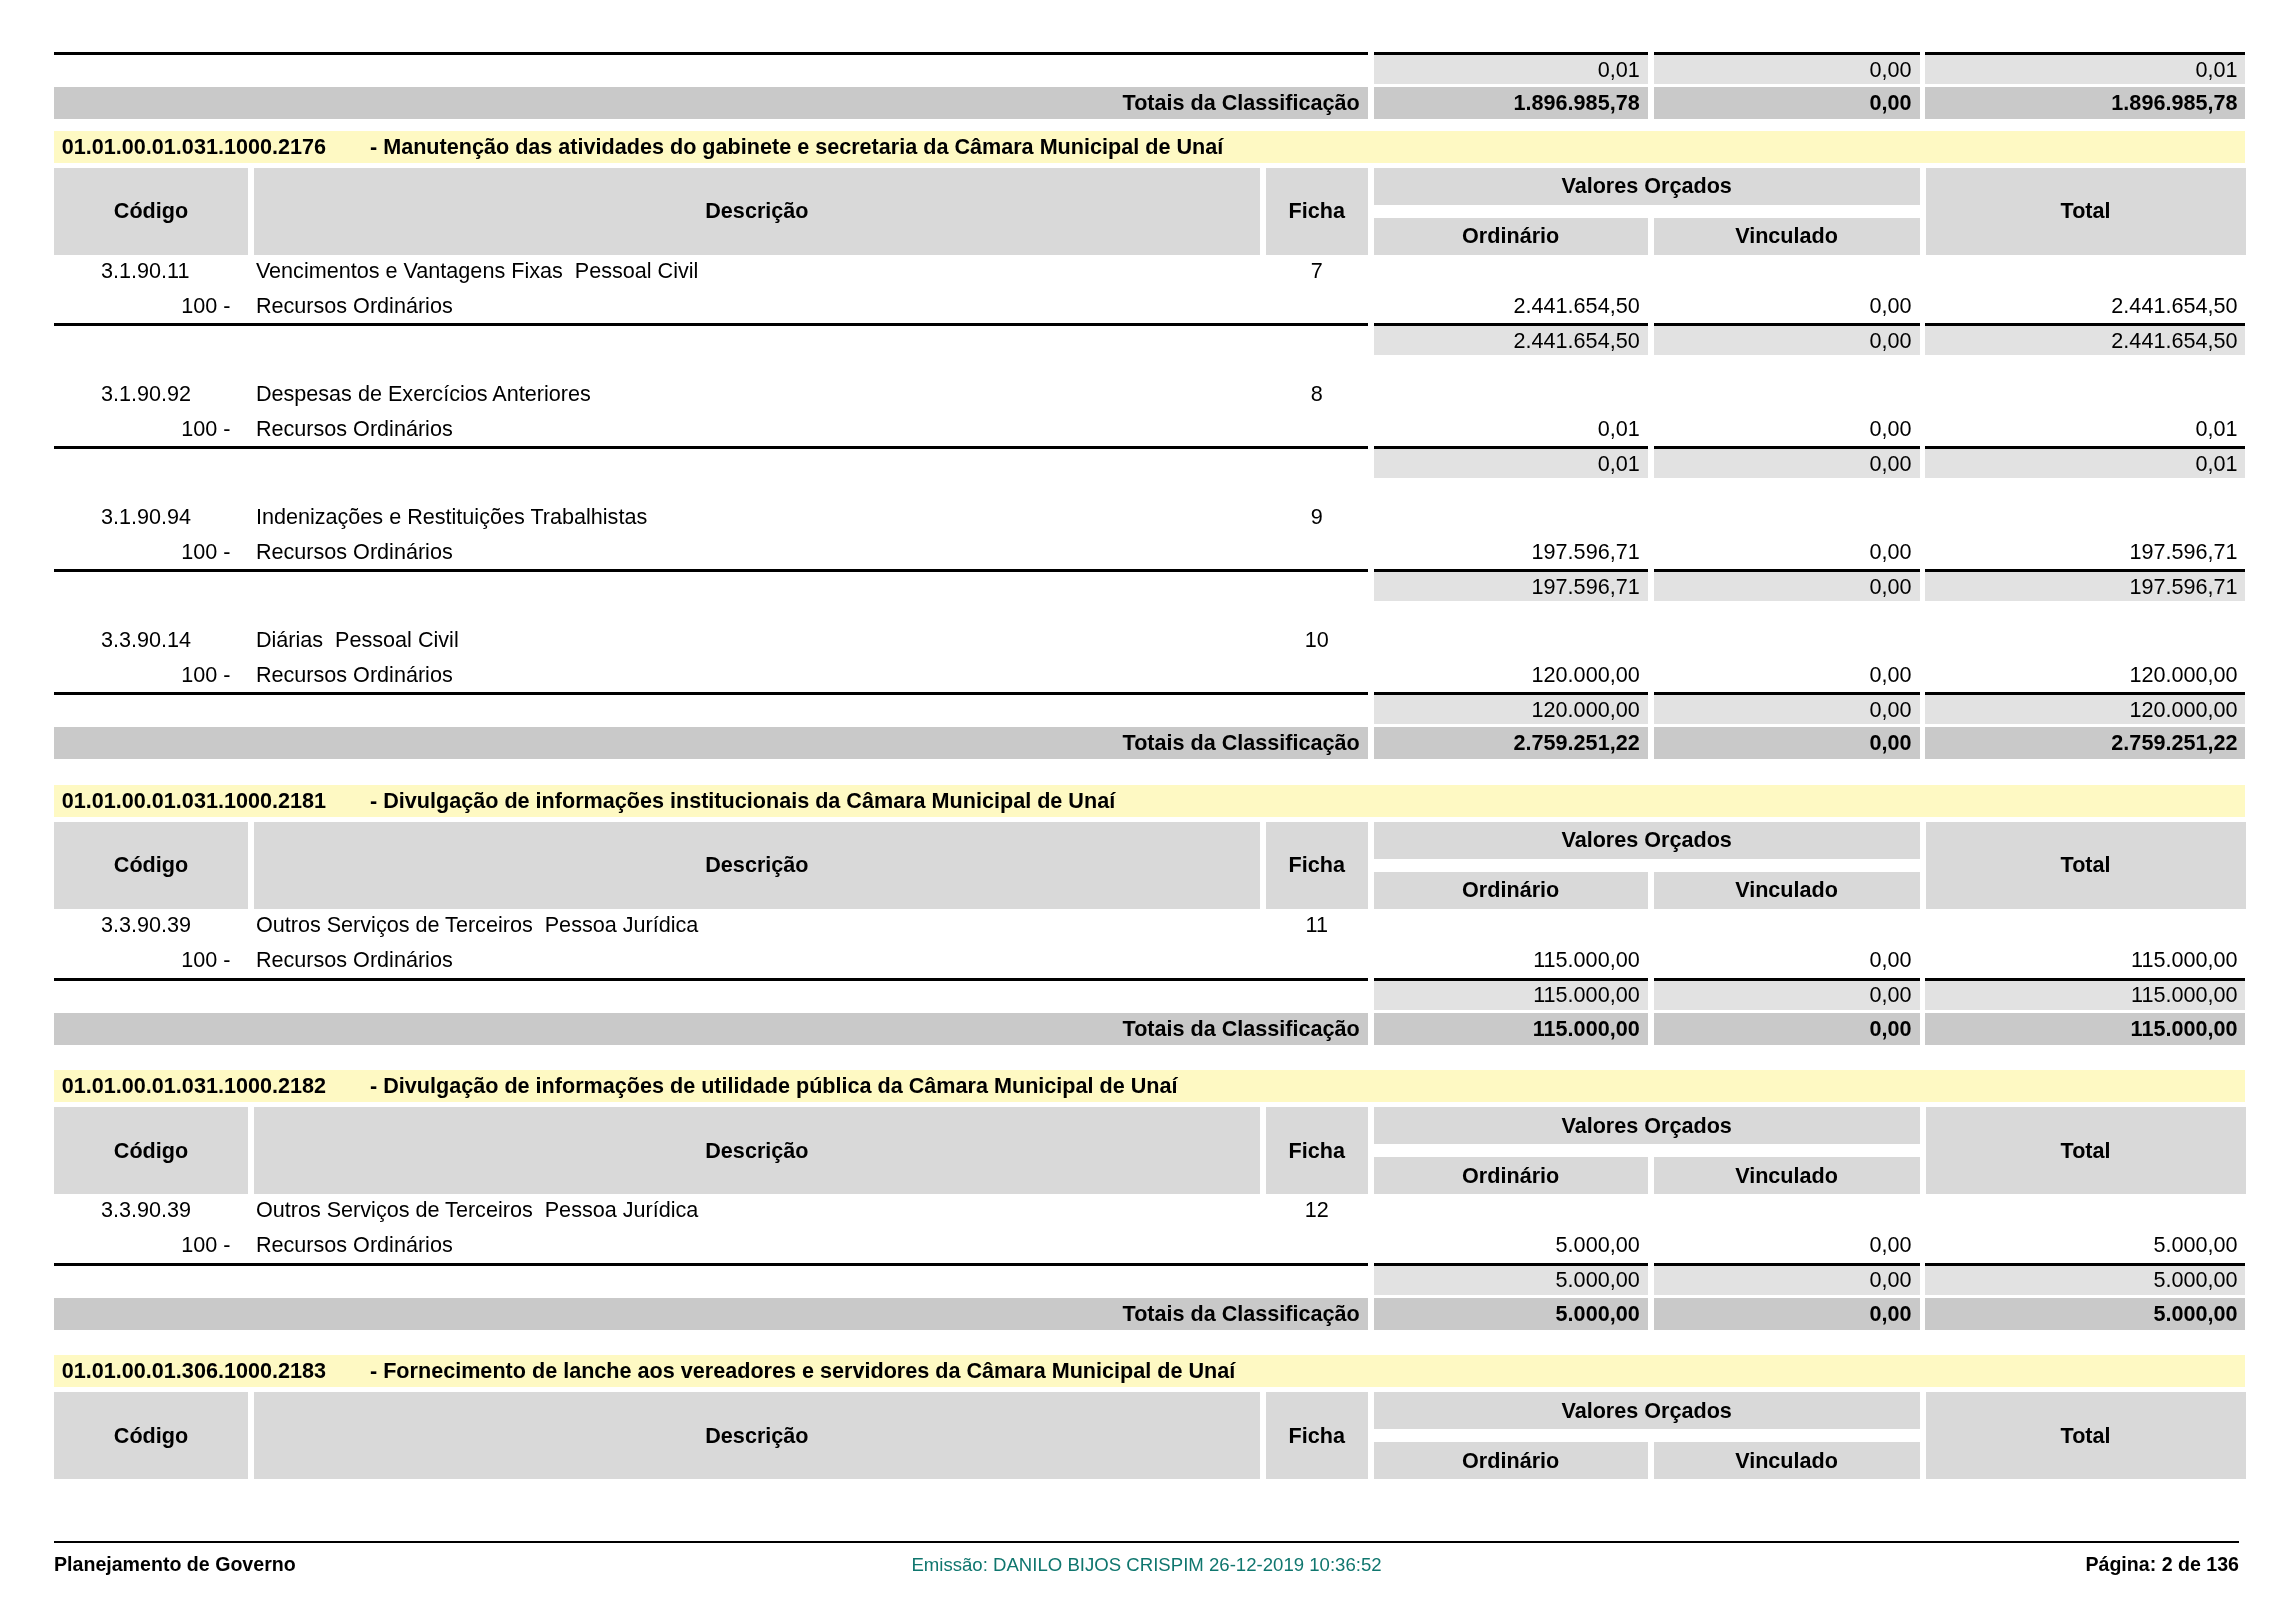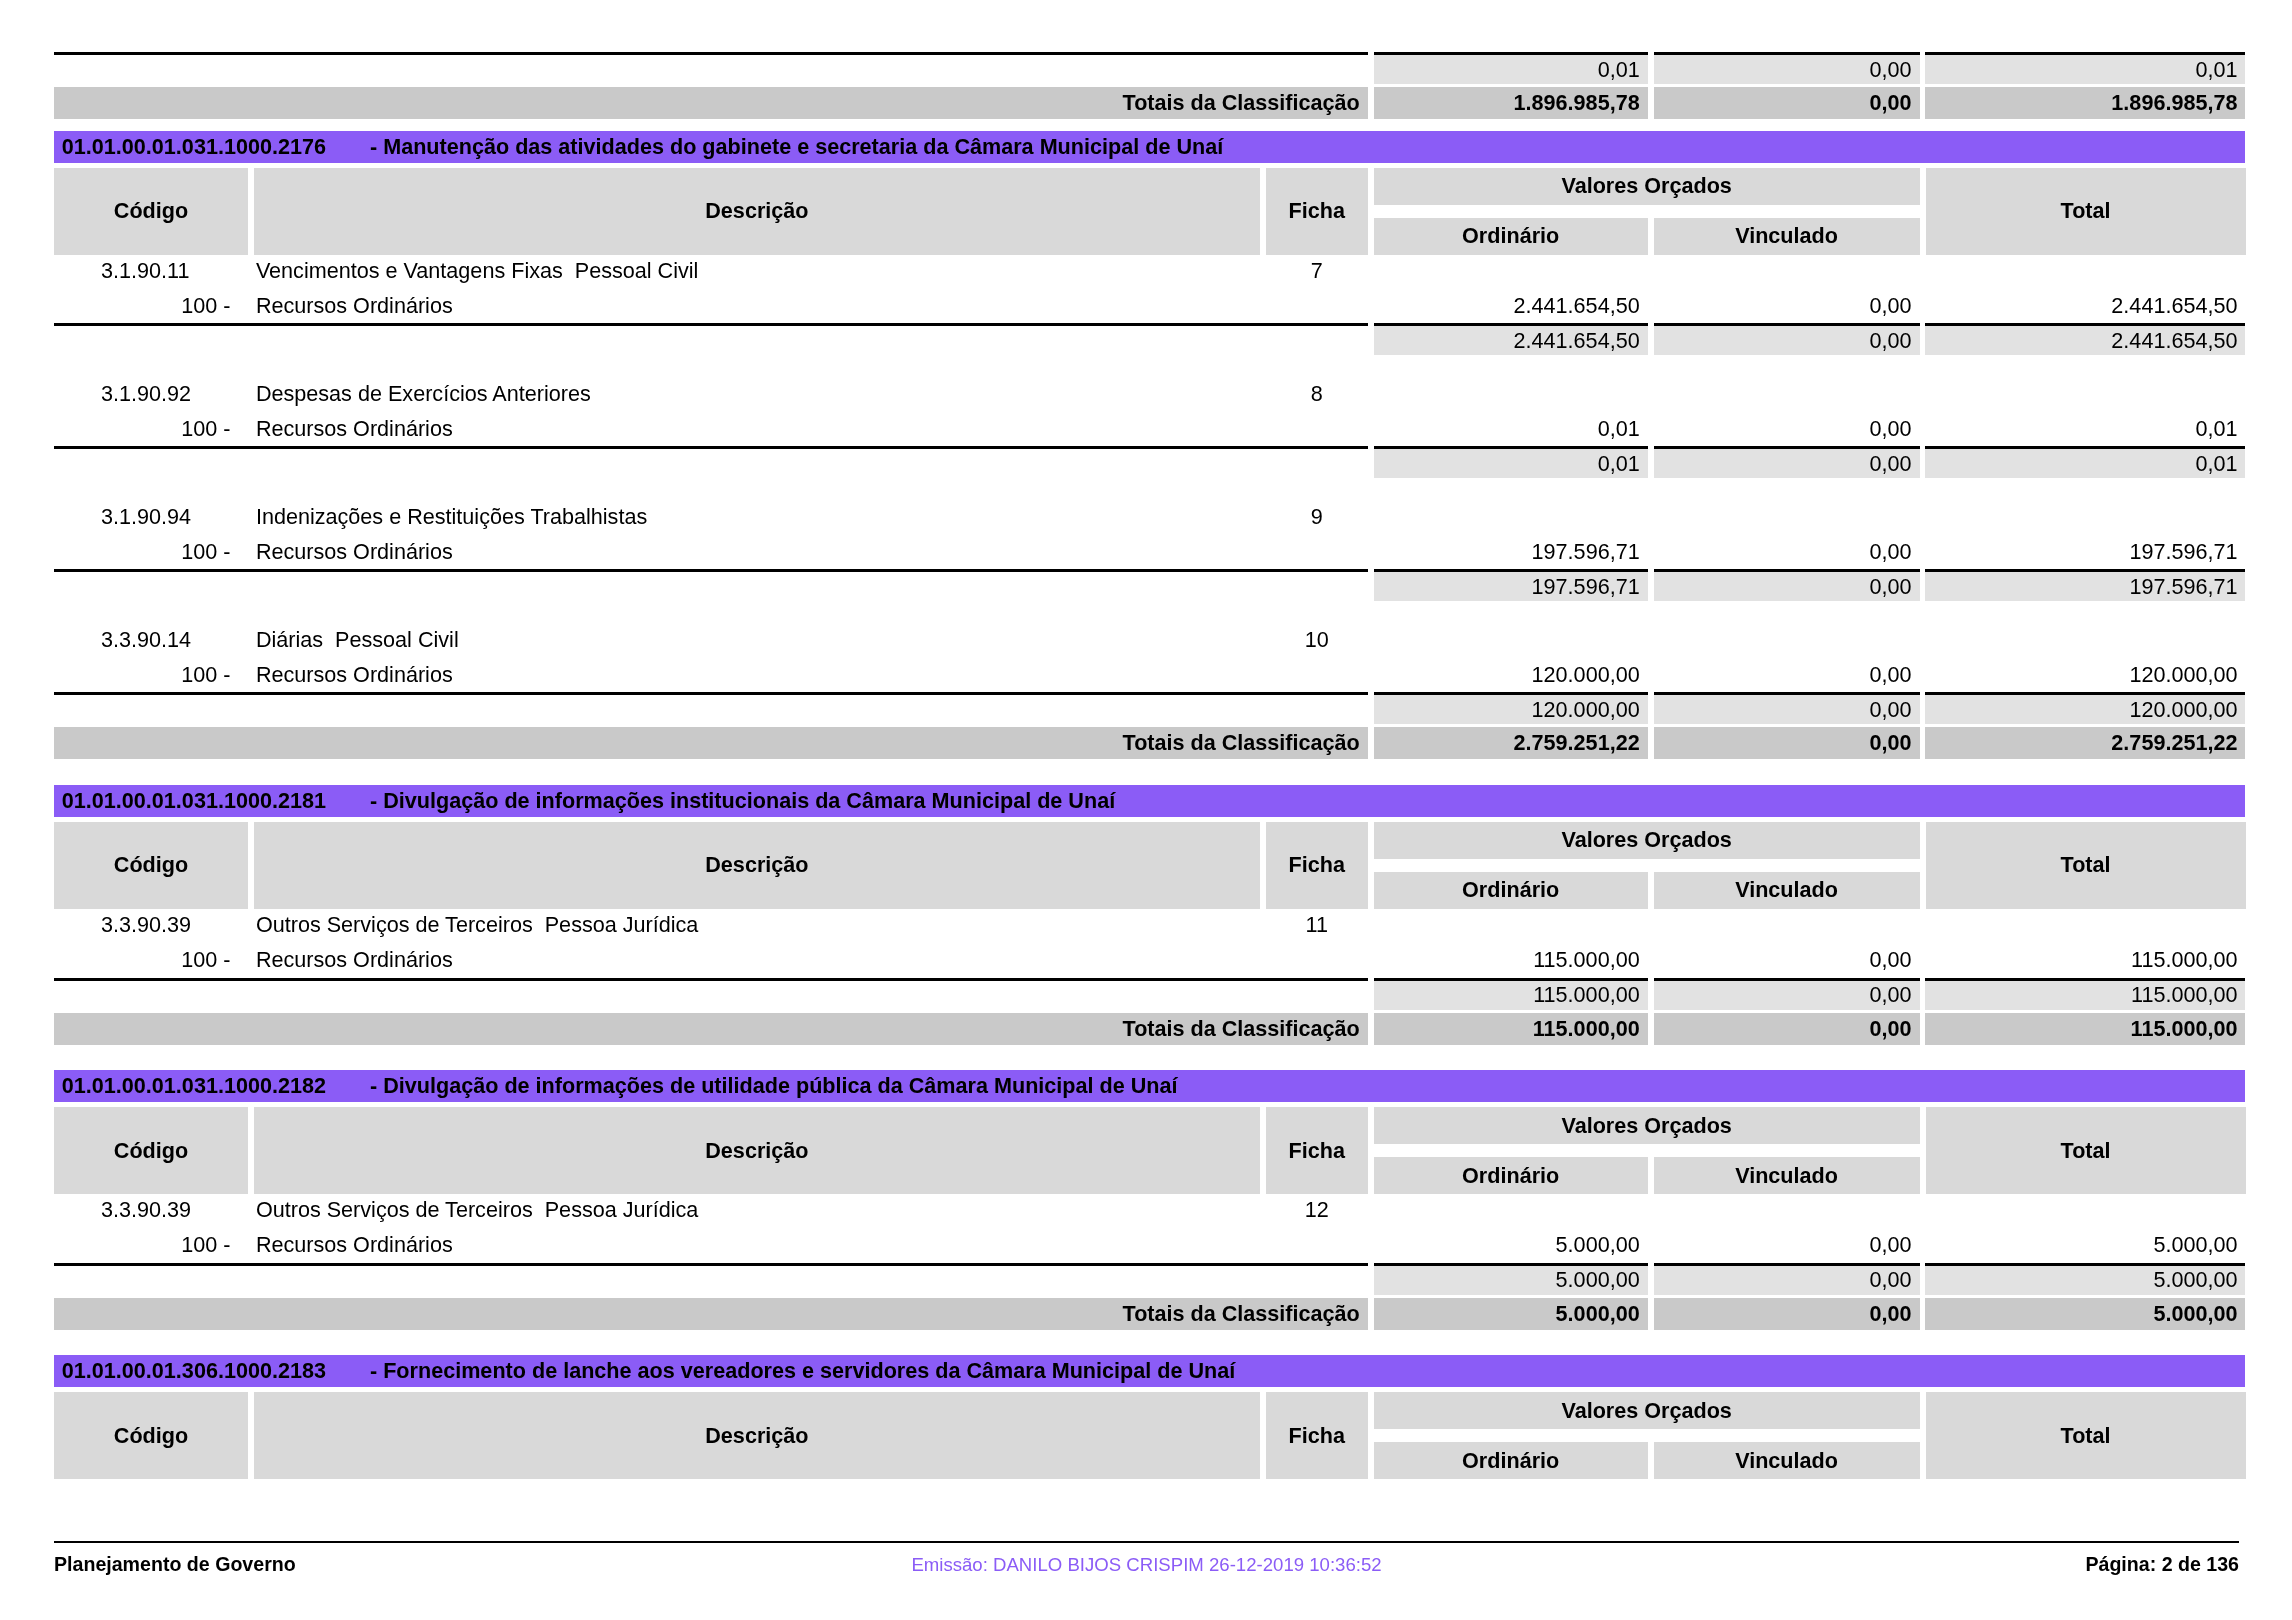--- a/index.html
+++ b/index.html
@@ -26,21 +26,21 @@
   .light { background:#e2e2e2; }
   .dark  { background:#c9c9c9; }
   .topline { border-top:3.9px solid #000; }
 
   .row33 { height:32px; }
   .row36 { height:35px; }
   .gap3 { height:2.9px; }
 
   
   .section-band {
-    height:32px; background:#8b5cf6; display:flex; align-items:center;
+    height:32px; background:#fef9c3; display:flex; align-items:center;
     padding-left:7.8px; box-sizing:border-box; font-size:21.6px; font-weight:bold;
     margin-top:25.5px;
   }
   .section-band .sec-title { margin-left:44px; white-space:pre; }
   .first-band { margin-top:11.8px; }
 
   
   .thead {
     display:grid;
     grid-template-columns:194px 1006px 102px 546px 320px;
@@ -60,21 +60,21 @@
   .mt3 { margin-top:2.9px; }
 
   .code-cell { padding-left:47px; }
   .desc-cell { padding-left:2px; white-space:pre; }
   .res-code  { justify-content:flex-end; padding-right:17.6px; }
 
   
   .footer-line { position:absolute; left:54px; top:1541px; width:2185px; border-top:2px solid #000; }
   .footer-row  { position:absolute; left:54px; top:1549px; width:2185px; height:29px; }
   .footer-left  { position:absolute; left:0; top:3.9px; font-size:19.6px; font-weight:bold; }
-  .footer-center{ position:absolute; left:0; right:0; top:4.9px; text-align:center; font-size:18.6px; color:#8b5cf6; }
+  .footer-center{ position:absolute; left:0; right:0; top:4.9px; text-align:center; font-size:18.6px; color:#0f766e; }
   .footer-right { position:absolute; right:0; top:3.9px; font-size:19.6px; font-weight:bold; }
 </style>
 </head>
 <body>
 
 <div class="page">
   <div class="content">
 
     <div class="grid row33">
       <div class="cell topline" style="grid-column:1/4;"></div>

